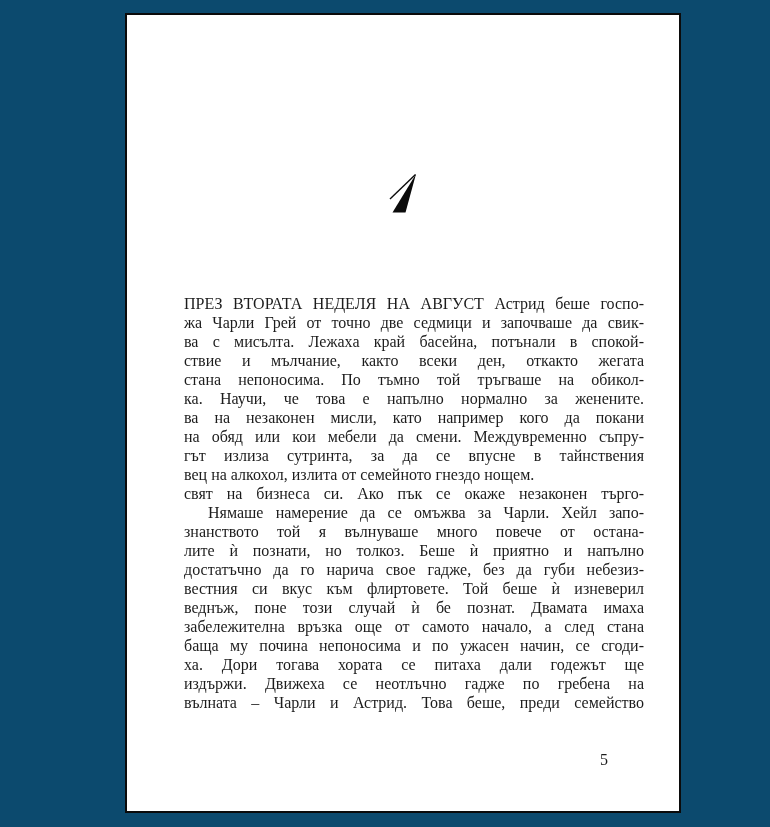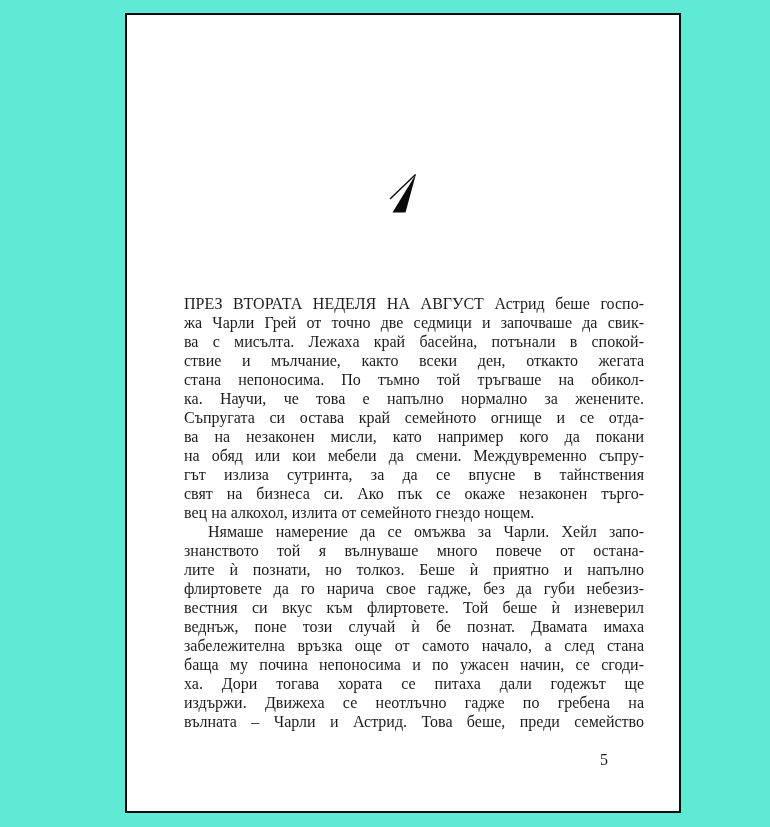--- a/index.html
+++ b/index.html
@@ -4,21 +4,21 @@
 <style>
   * { margin: 0; padding: 0; box-sizing: border-box; }
   html, body {
     background: #ffffff;
     font-family: "Liberation Serif", "DejaVu Serif", serif;
   }
   .canvas {
     position: relative;
     width: 770px;
     height: 827px;
-    background: #5eead4;
+    background: #0c4a6e;
     overflow: hidden;
   }
   .page-frame {
     position: absolute;
     left: 125px;
     top: 13px;
     width: 556px;
     height: 800px;
     border: 2px solid #0b0b0b;
     background: #ffffff;
@@ -79,30 +79,29 @@
       </svg>
     </div>
 
     <div class="body-text">
         <div class="line">ПРЕЗ ВТОРАТА НЕДЕЛЯ НА АВГУСТ Астрид беше госпо-</div>
         <div class="line">жа Чарли Грей от точно две седмици и започваше да свик-</div>
         <div class="line">ва с мисълта. Лежаха край басейна, потънали в спокой-</div>
         <div class="line">ствие и мълчание, както всеки ден, откакто жегата</div>
         <div class="line">стана непоносима. По тъмно той тръгваше на обикол-</div>
         <div class="line">ка. Научи, че това е напълно нормално за женените.</div>
-        <div class="line">Съпругата си остава край семейното огнище и се отда-</div>
         <div class="line">ва на незаконен мисли, като например кого да покани</div>
         <div class="line">на обяд или кои мебели да смени. Междувременно съпру-</div>
         <div class="line">гът излиза сутринта, за да се впусне в тайнствения</div>
+        <div class="line natural">вец на алкохол, излита от семейното гнездо нощем.</div>
         <div class="line">свят на бизнеса си. Ако пък се окаже незаконен търго-</div>
-        <div class="line natural">вец на алкохол, излита от семейното гнездо нощем.</div>
         <div class="line indent">Нямаше намерение да се омъжва за Чарли. Хейл запо-</div>
         <div class="line">знанството той я вълнуваше много повече от остана-</div>
         <div class="line">лите ѝ познати, но толкоз. Беше ѝ приятно и напълно</div>
-        <div class="line">флиртовете да го нарича свое гадже, без да губи небезиз-</div>
+        <div class="line">достатъчно да го нарича свое гадже, без да губи небезиз-</div>
         <div class="line">вестния си вкус към флиртовете. Той беше ѝ изневерил</div>
         <div class="line">веднъж, поне този случай ѝ бе познат. Двамата имаха</div>
         <div class="line">забележителна връзка още от самото начало, а след стана</div>
         <div class="line">баща му почина непоносима и по ужасен начин, се сгоди-</div>
         <div class="line">ха. Дори тогава хората се питаха дали годежът ще</div>
         <div class="line">издържи. Движеха се неотлъчно гадже по гребена на</div>
         <div class="line">вълната – Чарли и Астрид. Това беше, преди семейство</div>
       </div>
 
     <div class="page-number">5</div>

